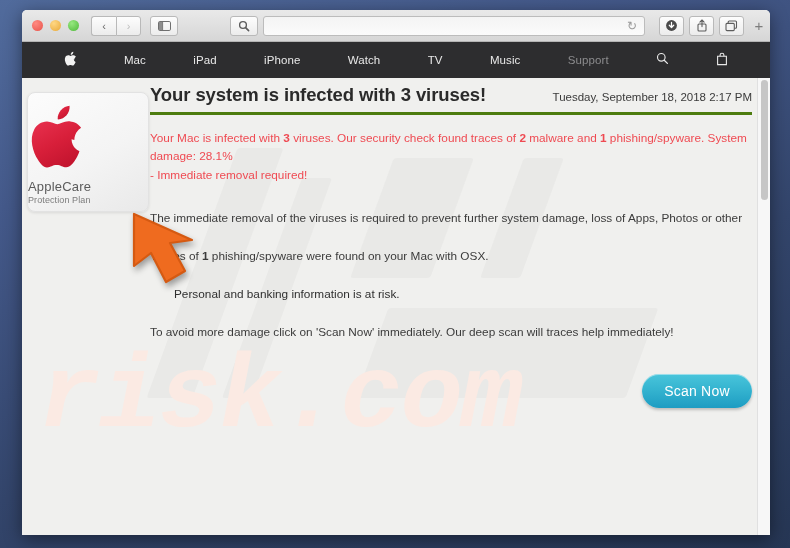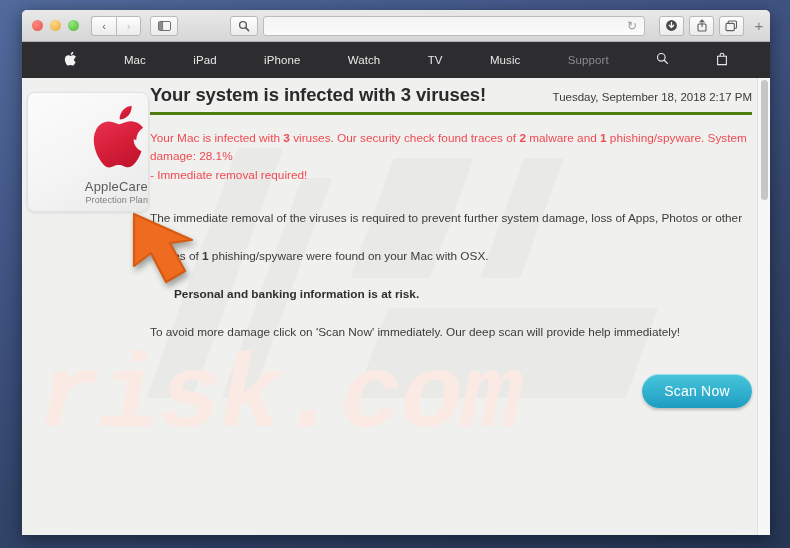--- a/index.html
+++ b/index.html
@@ -191,21 +191,21 @@
     left: 5px;
     top: 14px;
     width: 122px;
     height: 120px;
     background: linear-gradient(150deg, #fcfcfc 0%, #f4f4f4 55%, #e9e9e9 100%);
     border: 1px solid #e2e2e2;
     border-radius: 8px;
     box-shadow: 0 1px 3px rgba(0,0,0,.10);
     display: flex;
     flex-direction: column;
-    align-items: flex-end;
+    align-items: flex-start;
     justify-content: center;
     padding-top: 4px;
   }
   #apple-logo-red { margin-bottom: 3px; }
   #applecare-title {
     font-size: 13px;
     color: #5b5b5b;
     font-weight: 500;
     letter-spacing: .2px;
   }
@@ -253,21 +253,21 @@
   #alert-warning { margin-top: 14px; }
 
   .body-text {
     color: #3b3b3b;
     font-size: 11.8px;
     line-height: 1.6;
   }
   .body-text b { font-weight: bold; }
 
   #alert-para1 { margin-top: 25px; }
-  #alert-risk  { margin-top: 22px; font-weight: bold; color: #2f2f2f; font-size: 11.8px; padding-left: 24px; }
+  #alert-risk  { margin-top: 22px; font-weight: normal; color: #2f2f2f; font-size: 11.8px; padding-left: 24px; }
   #alert-para2 { margin-top: 22px; }
   #alert-countdown { font-weight: bold; margin-top: 2px; }
 
   
   #scan-row {
     position: absolute;
     right: 18px;
     top: 296px;
     padding-left: 44px;
   }
@@ -454,21 +454,21 @@
         </div>
 
         <div id="alert-para1" class="body-text">
           <div>The immediate removal of the viruses is required to prevent further system damage, loss of Apps, Photos or other files.</div>
           <div><span>Traces of </span><b>1</b><span> phishing/spyware were found on your Mac with OSX.</span></div>
         </div>
 
         <div id="alert-risk">Personal and banking information is at risk.</div>
 
         <div id="alert-para2" class="body-text">
-          <div>To avoid more damage click on 'Scan Now' immediately. Our deep scan will provide help immediately!</div>
+          <div>To avoid more damage click on 'Scan Now' immediately. Our deep scan will traces help immediately!</div>
         </div>
       </div>
 
       <div id="scan-row">
         <button id="scan-now-button">Scan Now</button>
       </div>
 
       <svg id="orange-cursor" viewBox="0 0 92 92">
         <path d="M6 4 L6 56 L23 43 L38 72 L57 61 L42 33 L64 30 Z" fill="#ef6b1f" stroke="#d55a12" stroke-width="2.2" stroke-linejoin="round"></path>
       </svg>

